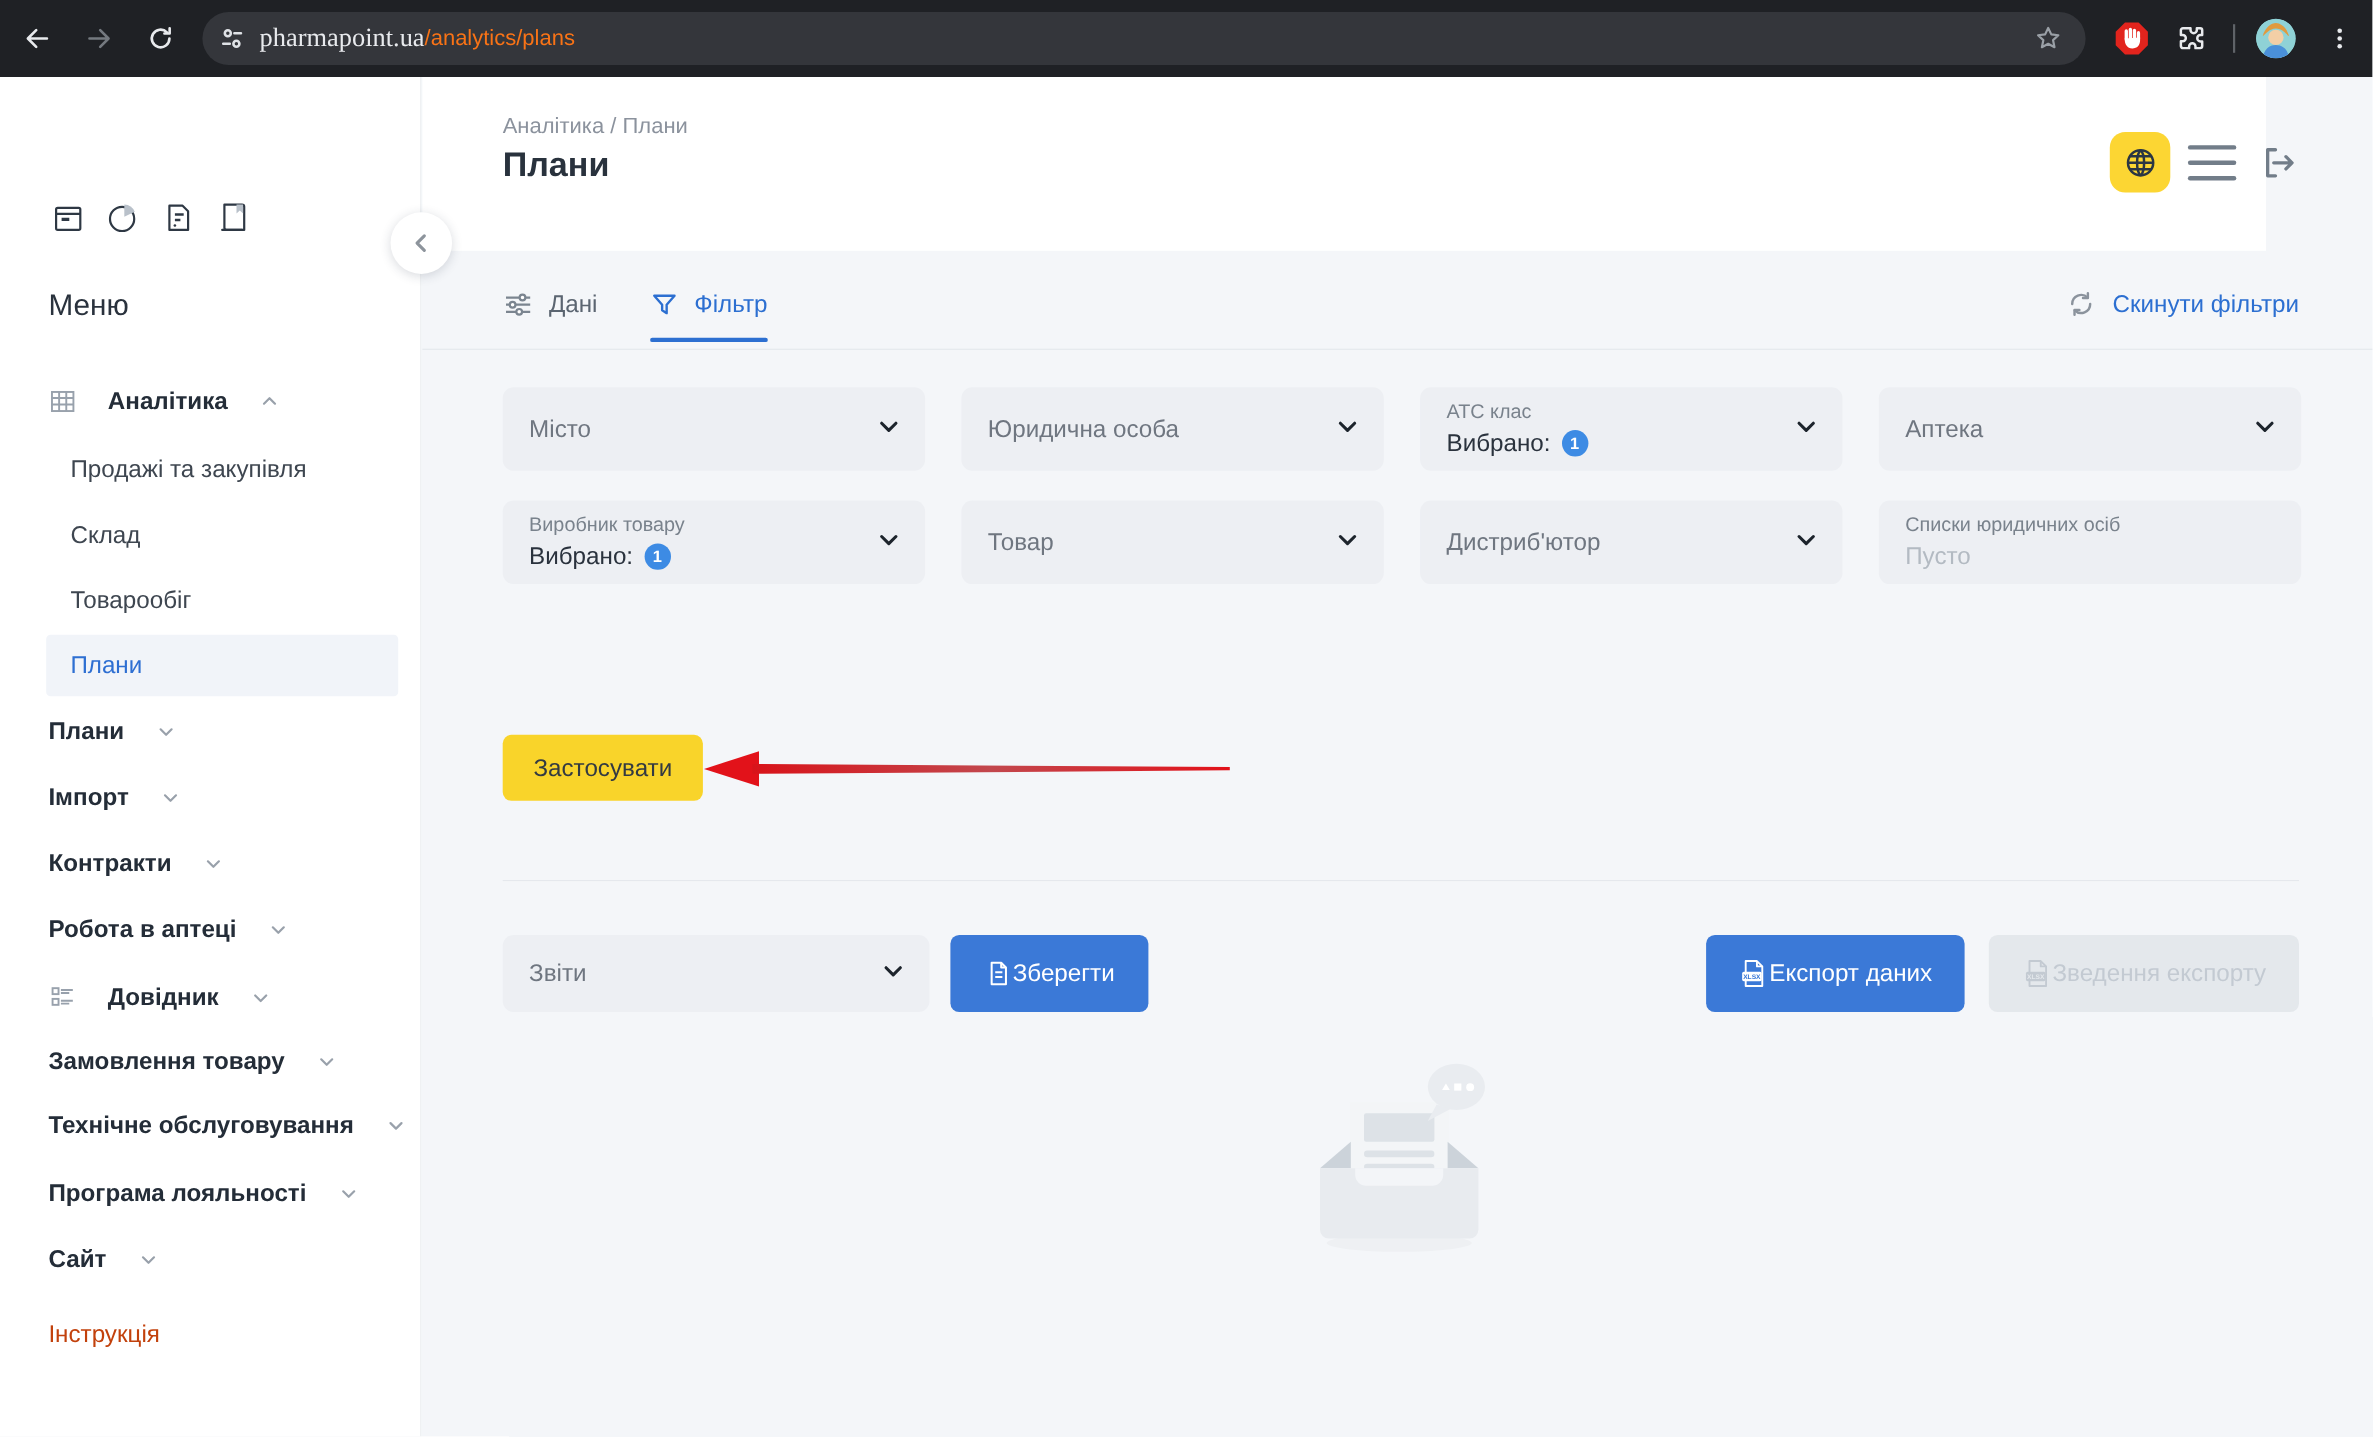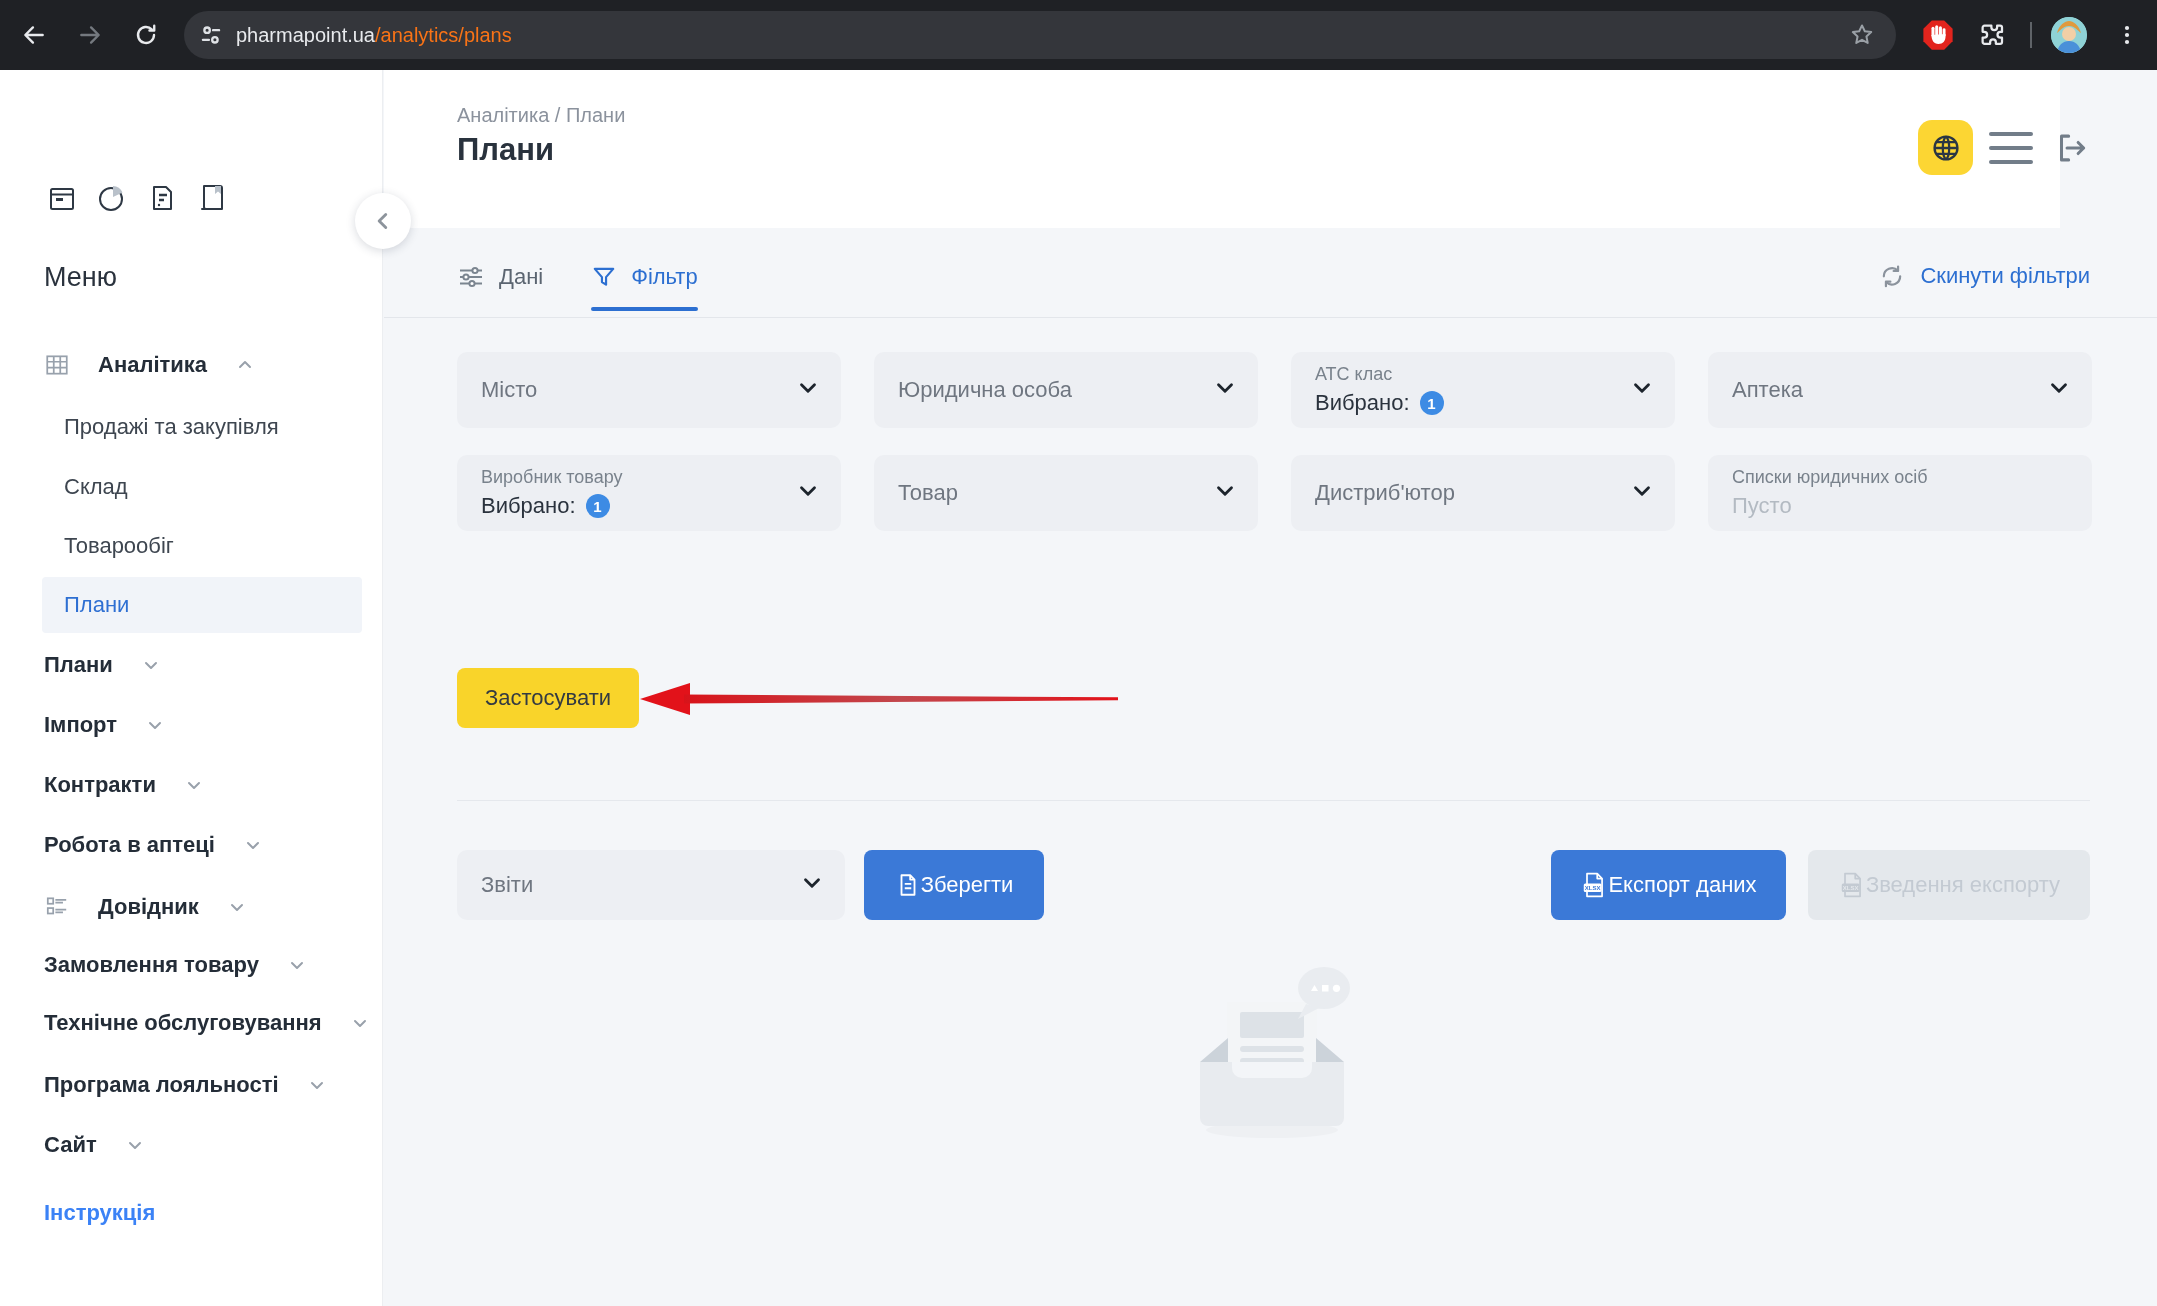--- a/index.html
+++ b/index.html
@@ -4,36 +4,36 @@
 <style>
   * { box-sizing: border-box; }
   html,body { margin:0; padding:0; background:#fff; }
   body { font-family:"Liberation Sans", sans-serif; }
   .screen { position:relative; width:2157px; height:1306px; background:#f4f6f9; overflow:hidden; }
 
   
   .browser { position:absolute; left:0; top:0; width:2157px; height:70px; background:#1f2125; z-index:50; }
   .bicon { position:absolute; top:50%; transform:translateY(-50%); display:flex; align-items:center; justify-content:center; width:44px; height:44px; border-radius:50%; cursor:pointer; }
   .urlbar { position:absolute; left:184px; top:11px; width:1712px; height:48px; border-radius:24px; background:#34363b; display:flex; align-items:center; padding:0 20px 0 14px; cursor:text; }
-  .urlbar .host { color:#e8eaed; font-size:20px; margin-left:12px; white-space:pre; }
+  .urlbar .host { color:#e8eaed; font-size:24px; margin-left:12px; white-space:pre;font-family:Liberation Serif, serif; }
   .urlbar .path { color:#f97316; font-size:20px; white-space:pre; }
   .urlbar .spacer { flex:1; }
   .sep { position:absolute; left:2030px; top:22px; width:2px; height:26px; background:#5f6368; }
   .avatar { position:absolute; left:2051px; top:17px; width:36px; height:36px; border-radius:50%; overflow:hidden; cursor:pointer; background:#8ed0d4; }
 
   
   .sidebar { position:absolute; left:0; top:70px; width:383px; height:1236px; background:#ffffff; border-right:1px solid #eceef1; z-index:5; }
   .side-icons { position:absolute; left:46px; top:112px; display:flex; gap:18px; }
   .side-icons .si { width:32px; height:32px; display:flex; align-items:center; justify-content:center; cursor:pointer; }
   .menu-title { position:absolute; left:44px; top:192px; font-size:27px; color:#2a323d; font-weight:500; }
   .nav-row { position:absolute; left:44px; transform:translateY(-50%); display:flex; align-items:center; gap:28px; cursor:pointer; white-space:nowrap; }
   .nav-row .nlabel { font-size:22px; color:#242d38; font-weight:700; }
   .nav-row.sub { left:64px; }
   .nav-row.sub .nlabel { font-weight:400; color:#3e4650; }
-  .nav-row.plain .nlabel { font-weight:700; color:#3b82f6;margin-top:16px; }
+  .nav-row.plain .nlabel { font-weight:400; color:#c2410c;margin-top:16px; }
   .nav-row.active .nlabel { color:#2e6fd2; font-weight:500; }
   .active-bg { position:absolute; left:42px; top:507px; width:320px; height:56px; background:#f1f4f9; border-radius:4px; }
   .nicon { width:26px; height:26px; display:flex; align-items:center; justify-content:center; }
   .chev { display:flex; margin-left:2px; }
   .collapse-btn { position:absolute; left:355px; top:193px; width:56px; height:56px; border-radius:50%; background:#fff; box-shadow:0 2px 10px rgba(40,50,70,.18); display:flex; align-items:center; justify-content:center; cursor:pointer; z-index:60; }
 
   
   .main-header { position:absolute; left:384px; top:70px; width:1676px; height:158px; background:#fff; }
   .breadcrumb { position:absolute; left:73px; top:34px; font-size:20px; color:#8b929d; }
   .page-title { position:absolute; left:73px; top:62px; font-size:31px; font-weight:700; color:#29323d; }

